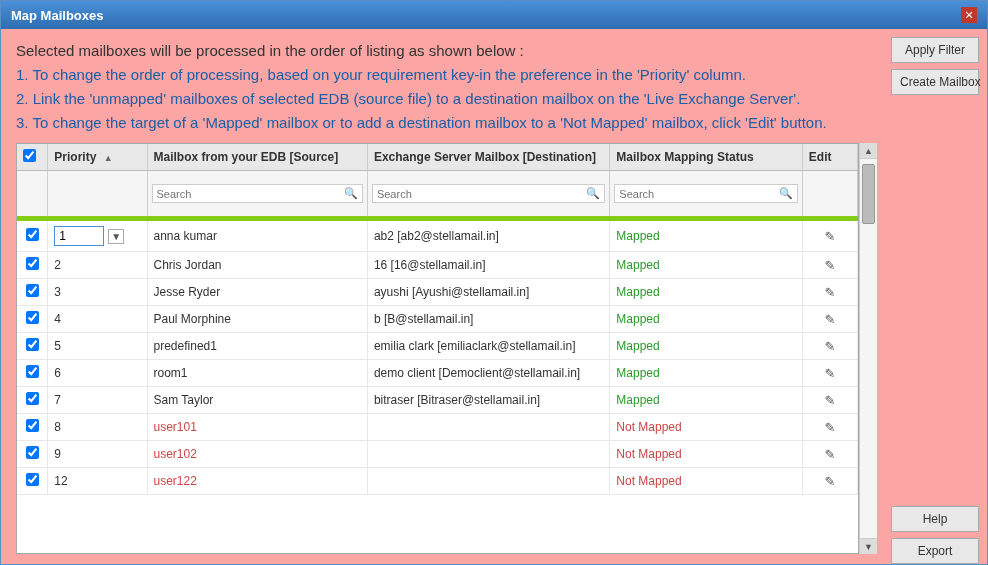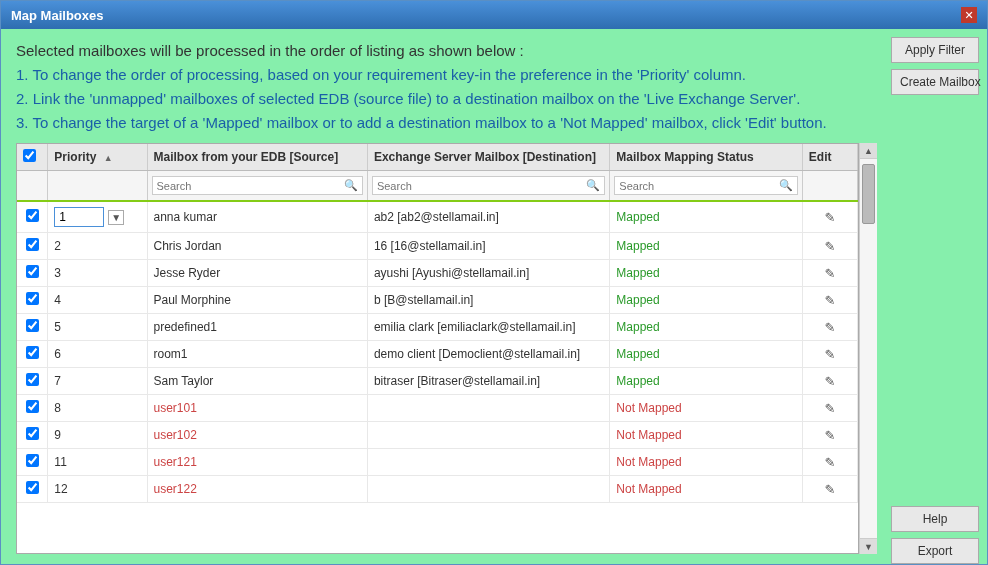--- a/index.html
+++ b/index.html
@@ -1,21 +1,21 @@
 <!DOCTYPE html>
 <html><head>
   <meta charset="utf-8">
   <style>
     * { box-sizing: border-box; margin: 0; padding: 0; }
     body { font-family: 'Segoe UI', Arial, sans-serif; font-size: 12px; background: #d0d0d0; }
 
     .window {
       width: 988px;
       height: 565px;
-      background: #86efac;
+      background: #fca5a5;
       border: 1px solid #5a8fc4;
       display: flex;
       flex-direction: column;
       overflow: hidden;
     }
 
     .title-bar {
       background: linear-gradient(to bottom, #4a90d9, #2e6db0);
       color: white;
       padding: 6px 10px;
@@ -96,23 +96,23 @@
       border-bottom: 1px solid #bbb;
       border-right: 1px solid #ccc;
       padding: 5px 6px;
       font-weight: 600;
       color: #333;
       text-align: left;
     }
 
     thead tr:last-child th {
       background: #f5f5f5;
-      border-bottom: 2px solid #84cc16;
+      border-bottom: 5px solid #84cc16;
       border-right: 1px solid #ccc;
-      padding: 5px 4px;
+      padding: 13px 4px;
     }
 
     .search-cell {
       display: flex;
       align-items: center;
       background: white;
       border: 1px solid #ccc;
       padding: 2px 4px;
     }
 
@@ -554,40 +554,20 @@
     </td>
     <td class="edit-col">
       <span class="edit-icon">✎</span>
     </td>
   </tr>
                   <tr>
     <td class="checkbox-col">
       <input type="checkbox" checked="" style="">
     </td>
     <td class="priority-col">
-      <span>11</span>
-    </td>
-    <td class="source-col">
-      <span class="not-mapped-name">user121</span>
-    </td>
-    <td class="dest-col">
-      <span></span>
-    </td>
-    <td class="status-col">
-      <span class="not-mapped-status">Not Mapped</span>
-    </td>
-    <td class="edit-col">
-      <span class="edit-icon">✎</span>
-    </td>
-  </tr>
-                  <tr>
-    <td class="checkbox-col">
-      <input type="checkbox" checked="" style="">
-    </td>
-    <td class="priority-col">
       <span>12</span>
     </td>
     <td class="source-col">
       <span class="not-mapped-name">user122</span>
     </td>
     <td class="dest-col">
       <span></span>
     </td>
     <td class="status-col">
       <span class="not-mapped-status">Not Mapped</span>

